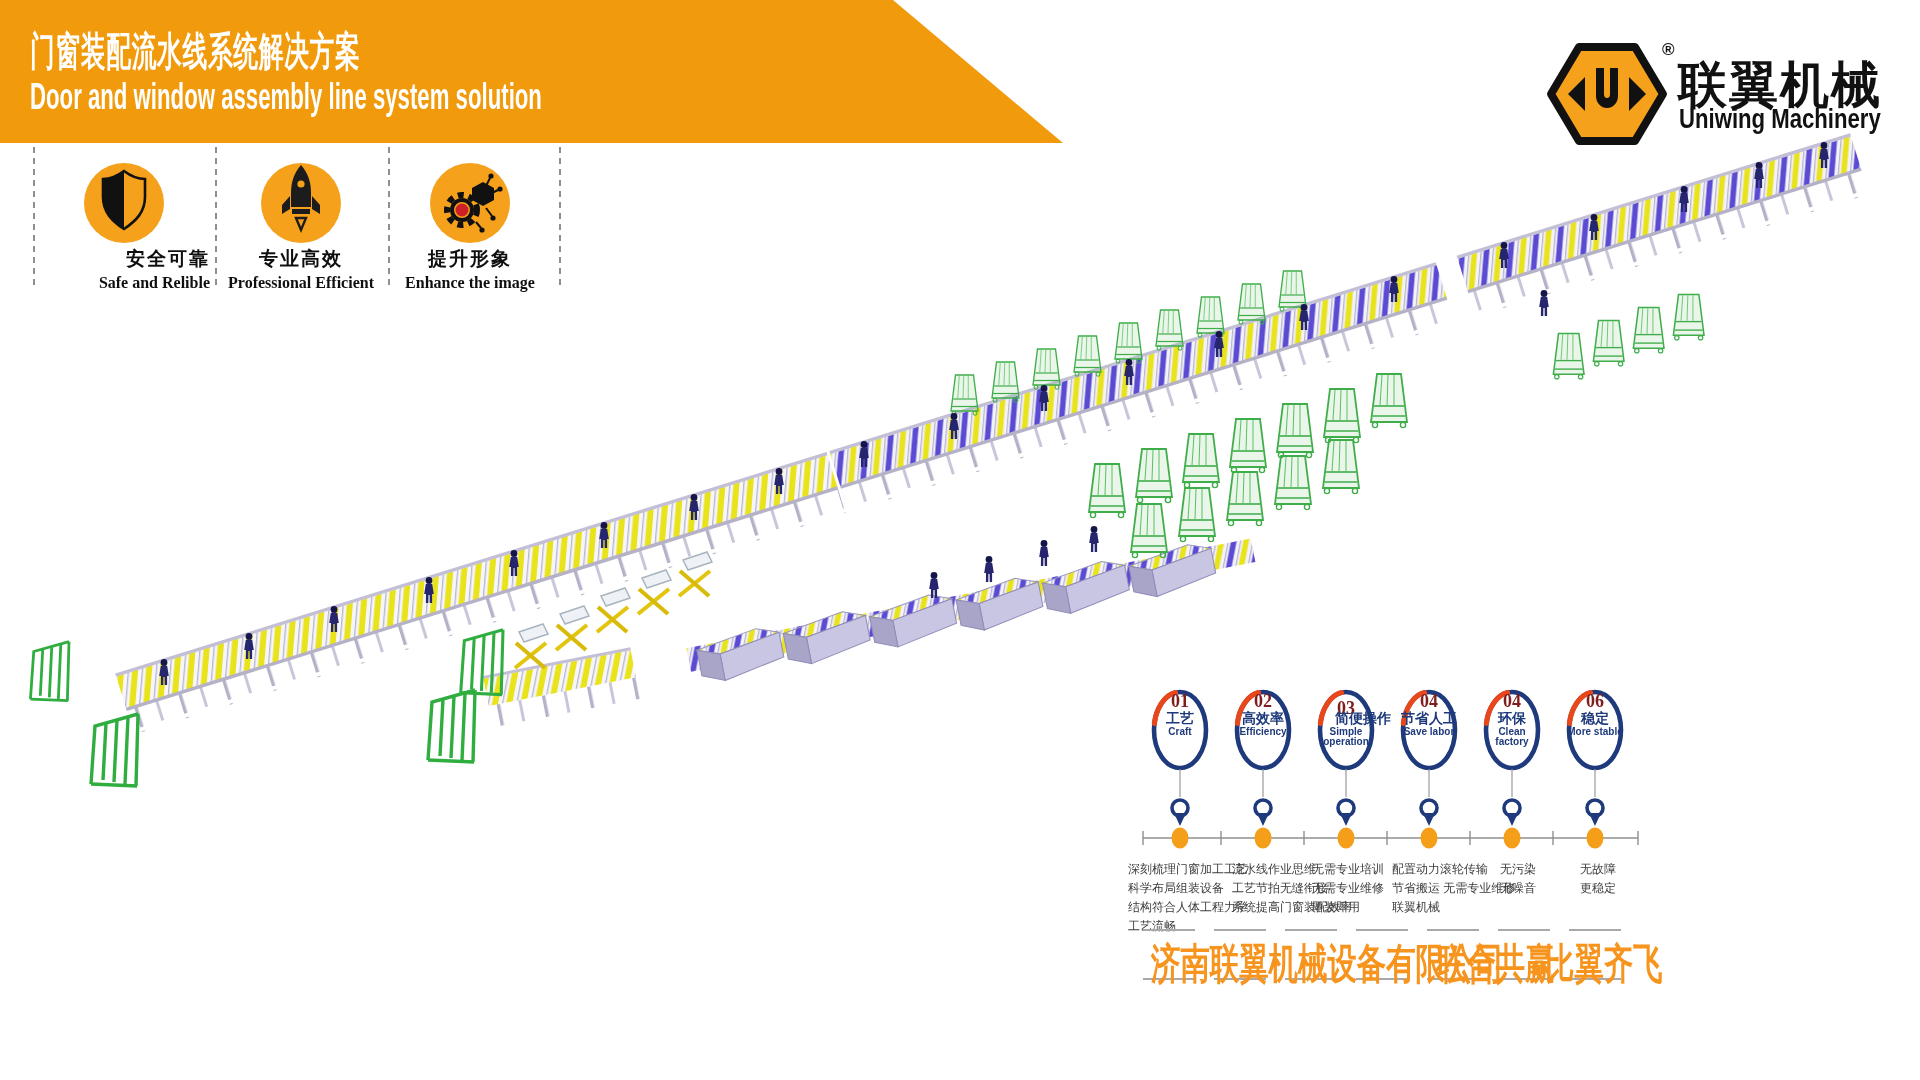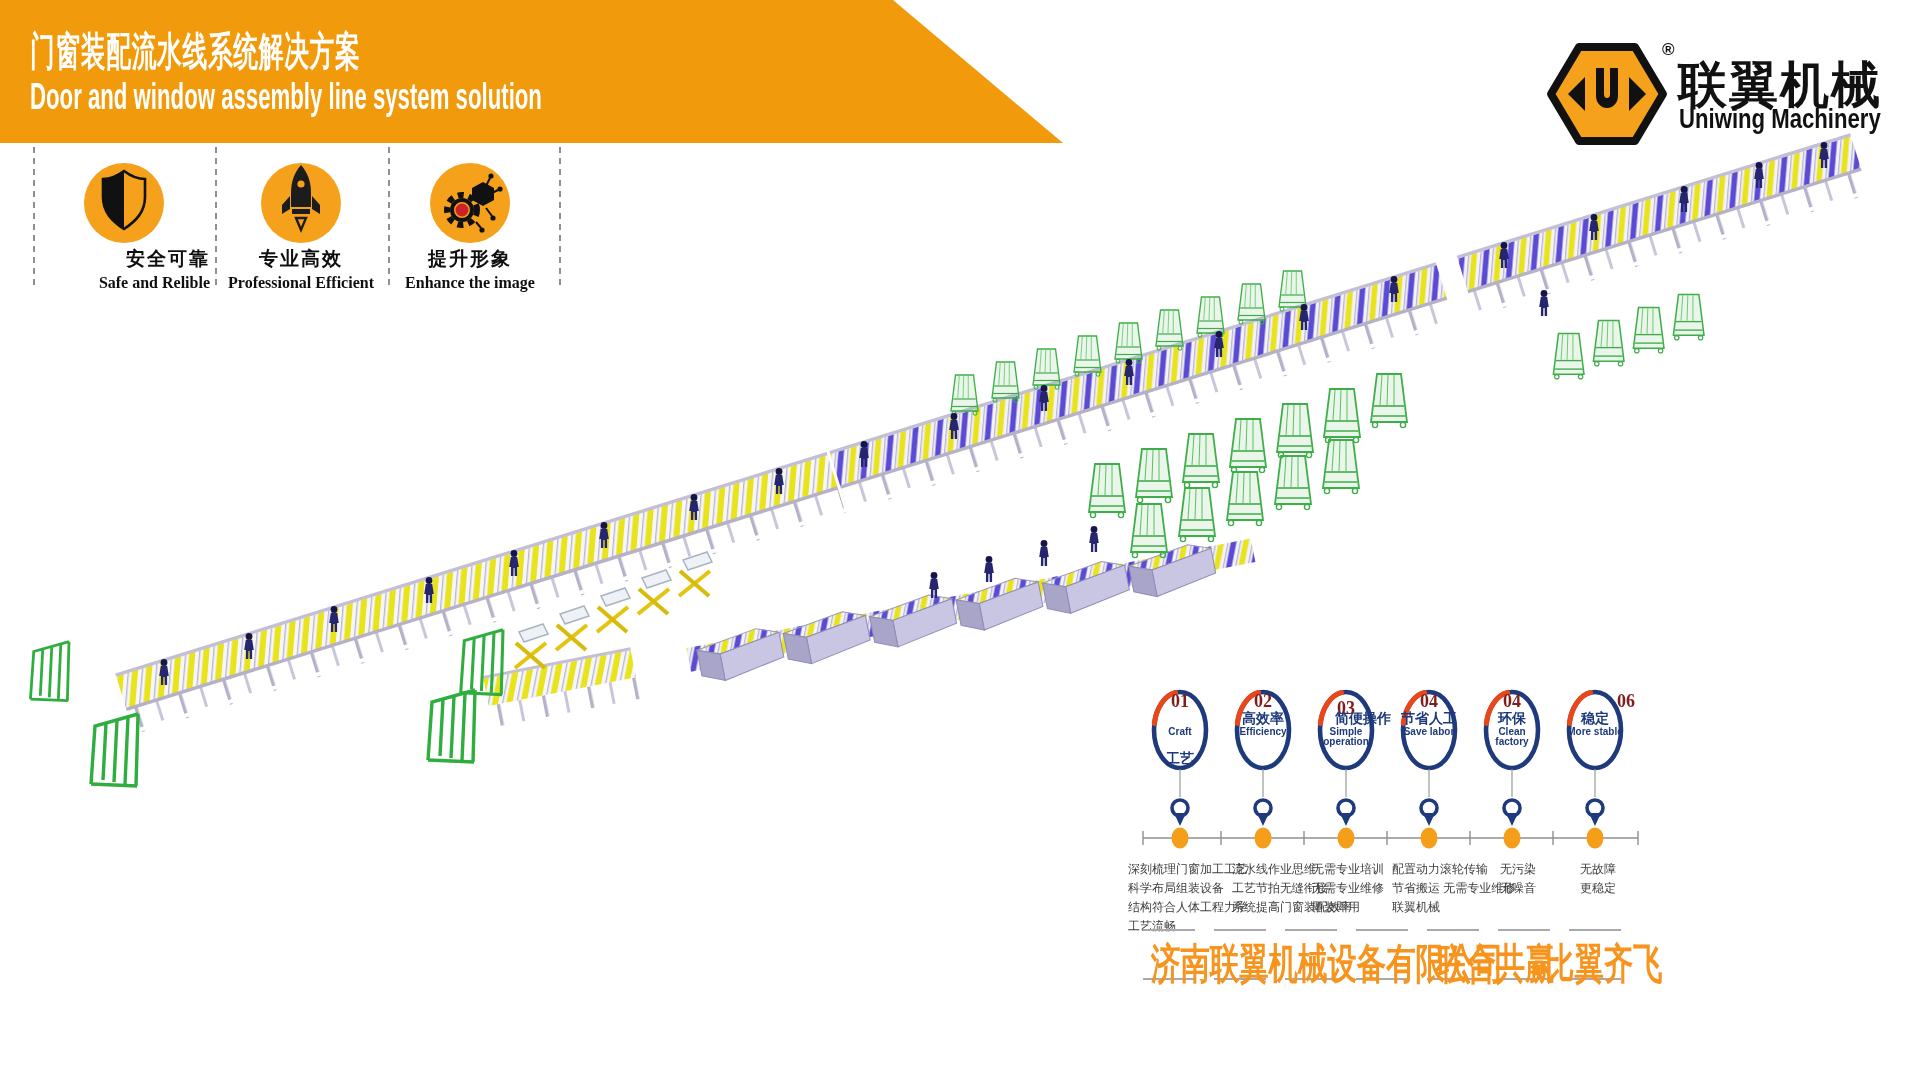--- a/index.html
+++ b/index.html
@@ -337,35 +337,35 @@
     <line x1="1638" y1="831" x2="1638" y2="845" stroke="#8f8f8f" stroke-width="1.4"></line>
     <use href="#node" x="1180"></use>
       <use href="#node" x="1263"></use>
       <use href="#node" x="1346"></use>
     <use href="#node" x="1429"></use>
       <use href="#node" x="1512"></use>
       <use href="#node" x="1595"></use>
   </svg>
 
   <div class="abs tl-num" style="left:1140px;z-index:3;">01</div>
-  <div class="abs tl-zh" style="left:1135px;z-index:3;margin-top:40px;">工艺</div>
+  <div class="abs tl-zh" style="left:1135px;z-index:3;">工艺</div>
   <div class="abs tl-en" style="left:1149px;z-index:3;">Craft</div>
   <div class="abs tl-num" style="left:1223px;z-index:3;">02</div>
   <div class="abs tl-zh" style="left:1218px;z-index:3;">高效率</div>
   <div class="abs tl-en" style="left:1232px;z-index:3;">Efficiency</div>
   <div class="abs tl-num" style="left:1306px;z-index:3;margin-top:7px;">03</div>
   <div class="abs tl-zh" style="left:1301px;z-index:3;text-align:right;">简便操作</div>
   <div class="abs tl-en" style="left:1315px;z-index:3;">Simple operation</div>
   <div class="abs tl-num" style="left:1389px;z-index:3;">04</div>
   <div class="abs tl-zh" style="left:1384px;z-index:3;">节省人工</div>
   <div class="abs tl-en" style="left:1398px;z-index:3;">Save labor</div>
   <div class="abs tl-num" style="left:1472px;z-index:3;">04</div>
   <div class="abs tl-zh" style="left:1467px;z-index:3;">环保</div>
   <div class="abs tl-en" style="left:1481px;z-index:3;">Clean factory</div>
-  <div class="abs tl-num" style="left:1555px;z-index:3;text-align:right;">06</div>
+  <div class="abs tl-num" style="left:1555px;z-index:3;">06</div>
   <div class="abs tl-zh" style="left:1550px;z-index:3;">稳定</div>
   <div class="abs tl-en" style="left:1564px;z-index:3;">More stable</div>
 
   <div class="abs dcol" style="left:1128px;z-index:2;">
     <div>深刻梳理门窗加工工艺</div>
     <div>科学布局组装设备</div>
     <div>结构符合人体工程力学</div>
     <div>工艺流畅</div>
   </div>
   <div class="abs dcol" style="left:1232px;z-index:2;">

